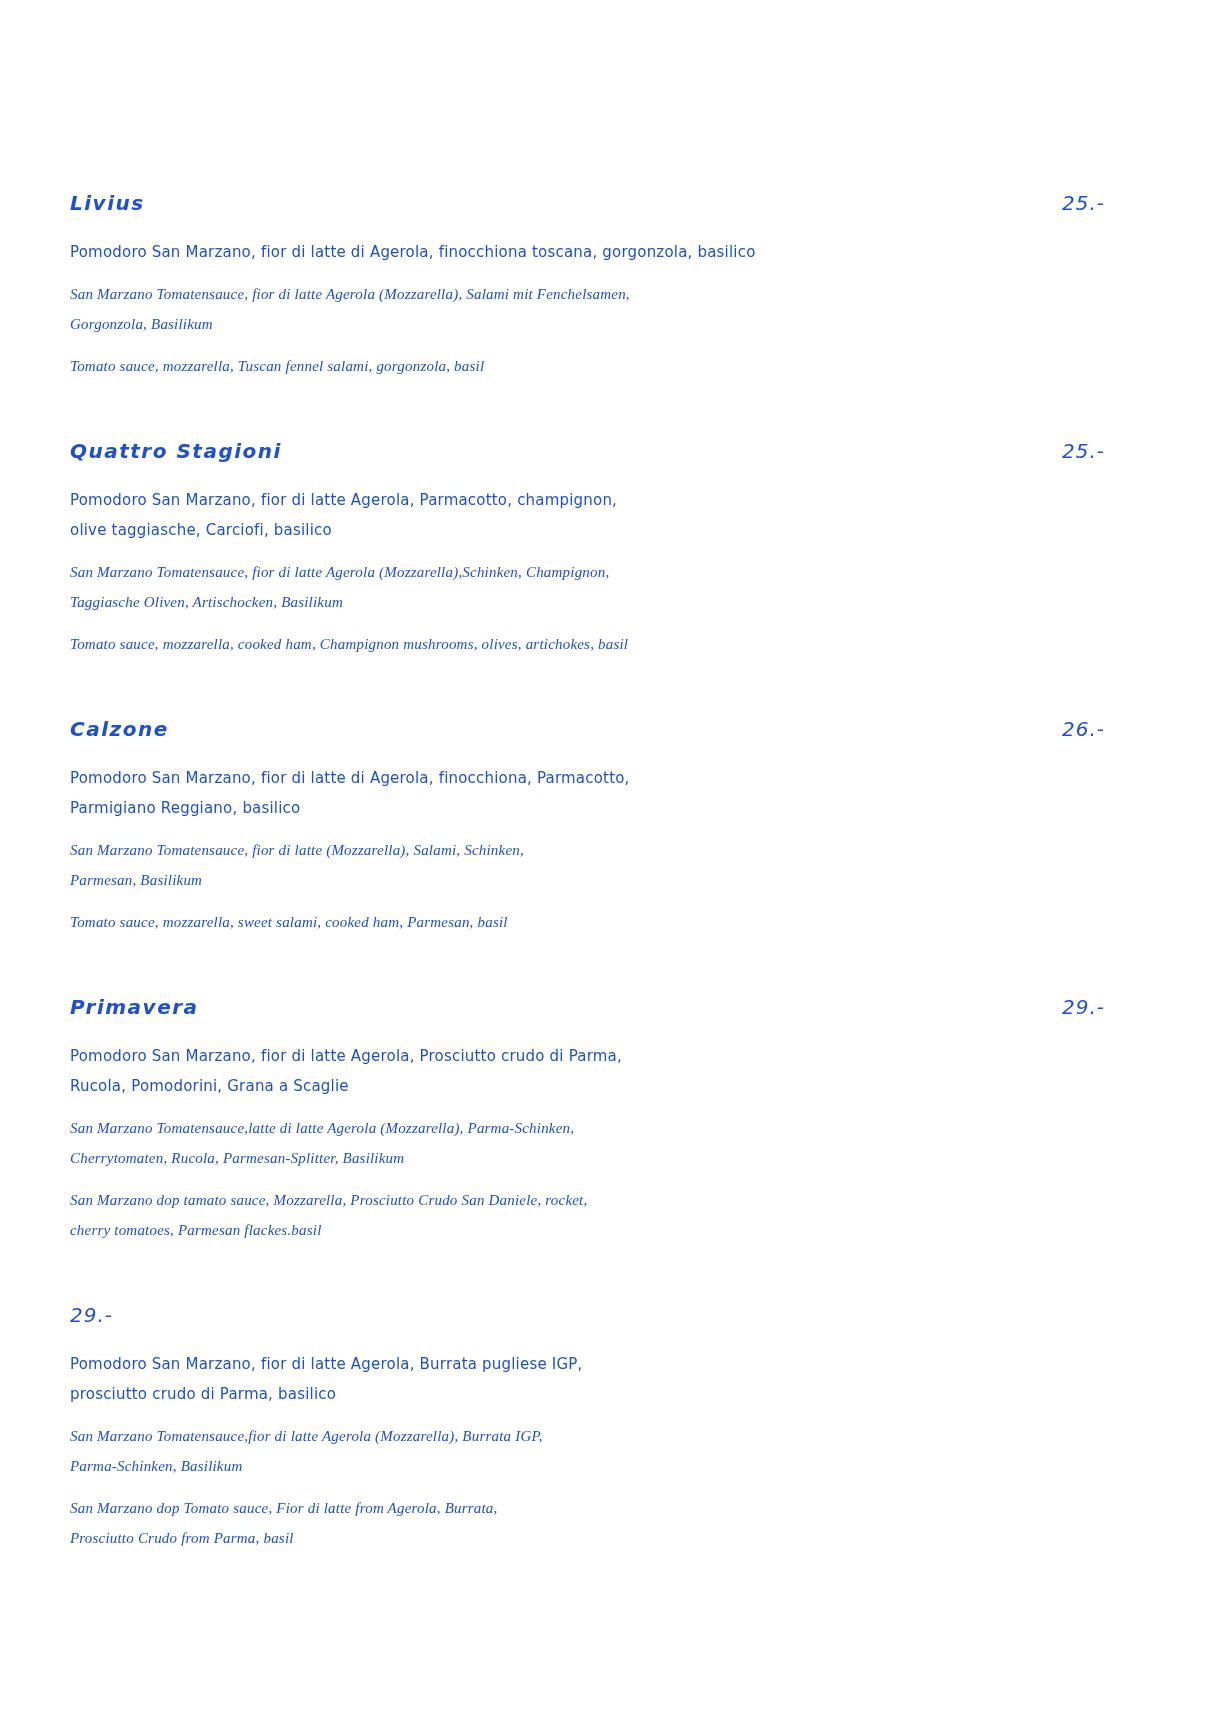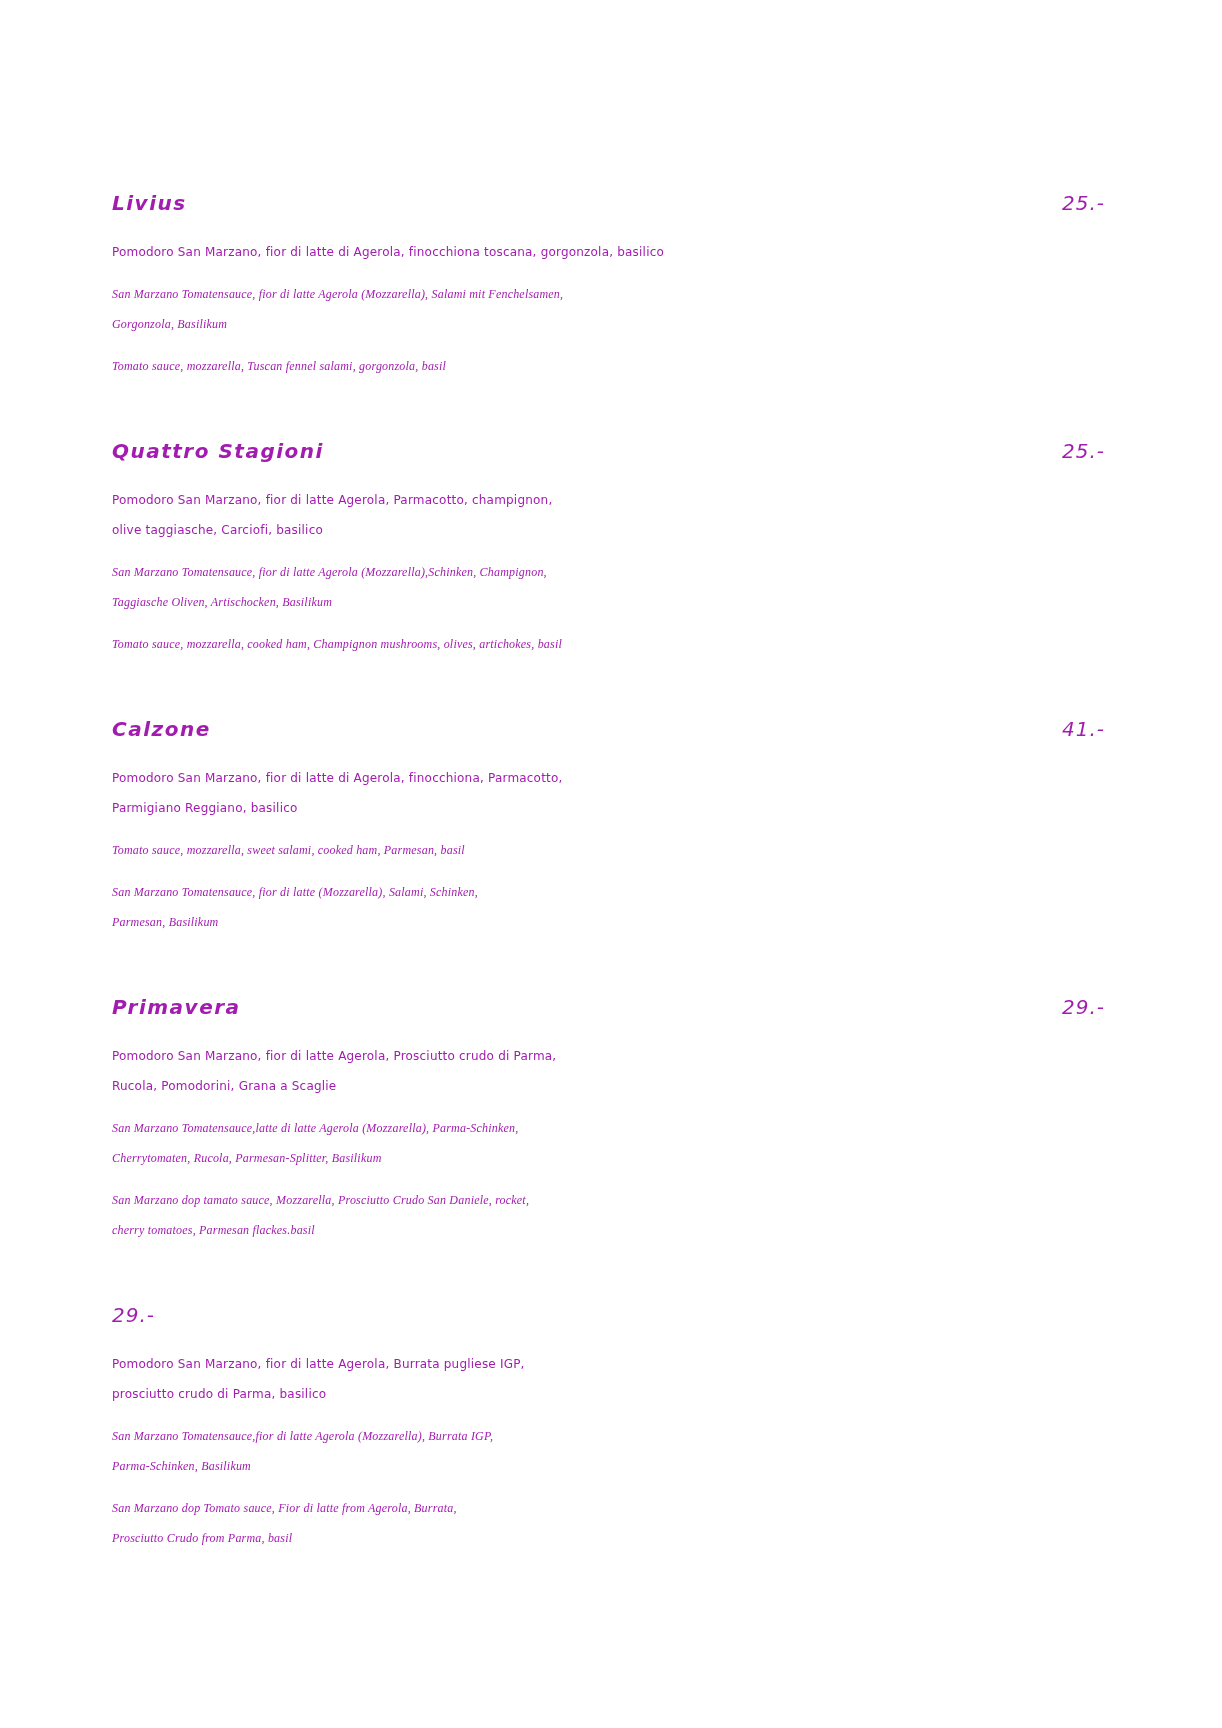--- a/index.html
+++ b/index.html
@@ -3,23 +3,23 @@
 <meta charset="utf-8">
 <style>
   * { margin: 0; padding: 0; box-sizing: border-box; }
   html, body { background: #ffffff; }
   .page {
     position: relative;
     width: 1222px;
     height: 1728px;
     margin: 0 auto;
     background: #ffffff;
-    color: #a21caf;
+    color: #1d4ed8;
     font-family: "DejaVu Sans", "Liberation Sans", sans-serif;
-    padding: 190px 117px 0 112px;
+    padding: 190px 117px 0 70px;
     overflow: hidden;
   }
   .menu-item { margin-bottom: 57px; }
   .item-head {
     display: flex;
     justify-content: space-between;
     align-items: baseline;
     margin-bottom: 21px;
   }
   .dish-name {
@@ -30,21 +30,21 @@
     letter-spacing: 1.5px;
   }
   .dish-price {
     font-size: 20px;
     line-height: 26px;
     font-weight: normal;
     font-style: italic;
     letter-spacing: 1px;
   }
   .desc {
-    font-size: 12px;
+    font-size: 15px;
     line-height: 30px;
     margin-bottom: 12px;
     white-space: pre-line;
     letter-spacing: 0.2px;
   }
   .desc.italic { font-style: italic; font-family: Liberation Serif, serif; }
   .desc:last-child { margin-bottom: 0; }
 </style>
 </head>
 <body>
@@ -70,27 +70,27 @@
     <p class="desc">Pomodoro San Marzano, fior di latte Agerola, Parmacotto, champignon,
 olive taggiasche, Carciofi, basilico</p>
     <p class="desc italic">San Marzano Tomatensauce, fior di latte Agerola (Mozzarella),Schinken, Champignon,
 Taggiasche Oliven, Artischocken, Basilikum</p>
     <p class="desc italic">Tomato sauce, mozzarella, cooked ham, Champignon mushrooms, olives, artichokes, basil</p>
   </section>
 
   <section class="menu-item">
     <div class="item-head">
       <h2 class="dish-name">Calzone</h2>
-      <span class="dish-price">41.-</span>
+      <span class="dish-price">26.-</span>
     </div>
     <p class="desc">Pomodoro San Marzano, fior di latte di Agerola, finocchiona, Parmacotto,
 Parmigiano Reggiano, basilico</p>
-    <p class="desc italic">Tomato sauce, mozzarella, sweet salami, cooked ham, Parmesan, basil</p>
     <p class="desc italic">San Marzano Tomatensauce, fior di latte (Mozzarella), Salami, Schinken,
 Parmesan, Basilikum</p>
+    <p class="desc italic">Tomato sauce, mozzarella, sweet salami, cooked ham, Parmesan, basil</p>
   </section>
 
   <section class="menu-item">
     <div class="item-head">
       <h2 class="dish-name">Primavera</h2>
       <span class="dish-price">29.-</span>
     </div>
     <p class="desc">Pomodoro San Marzano, fior di latte Agerola, Prosciutto crudo di Parma,
 Rucola, Pomodorini, Grana a Scaglie</p>
     <p class="desc italic">San Marzano Tomatensauce,latte di latte Agerola (Mozzarella), Parma-Schinken,

